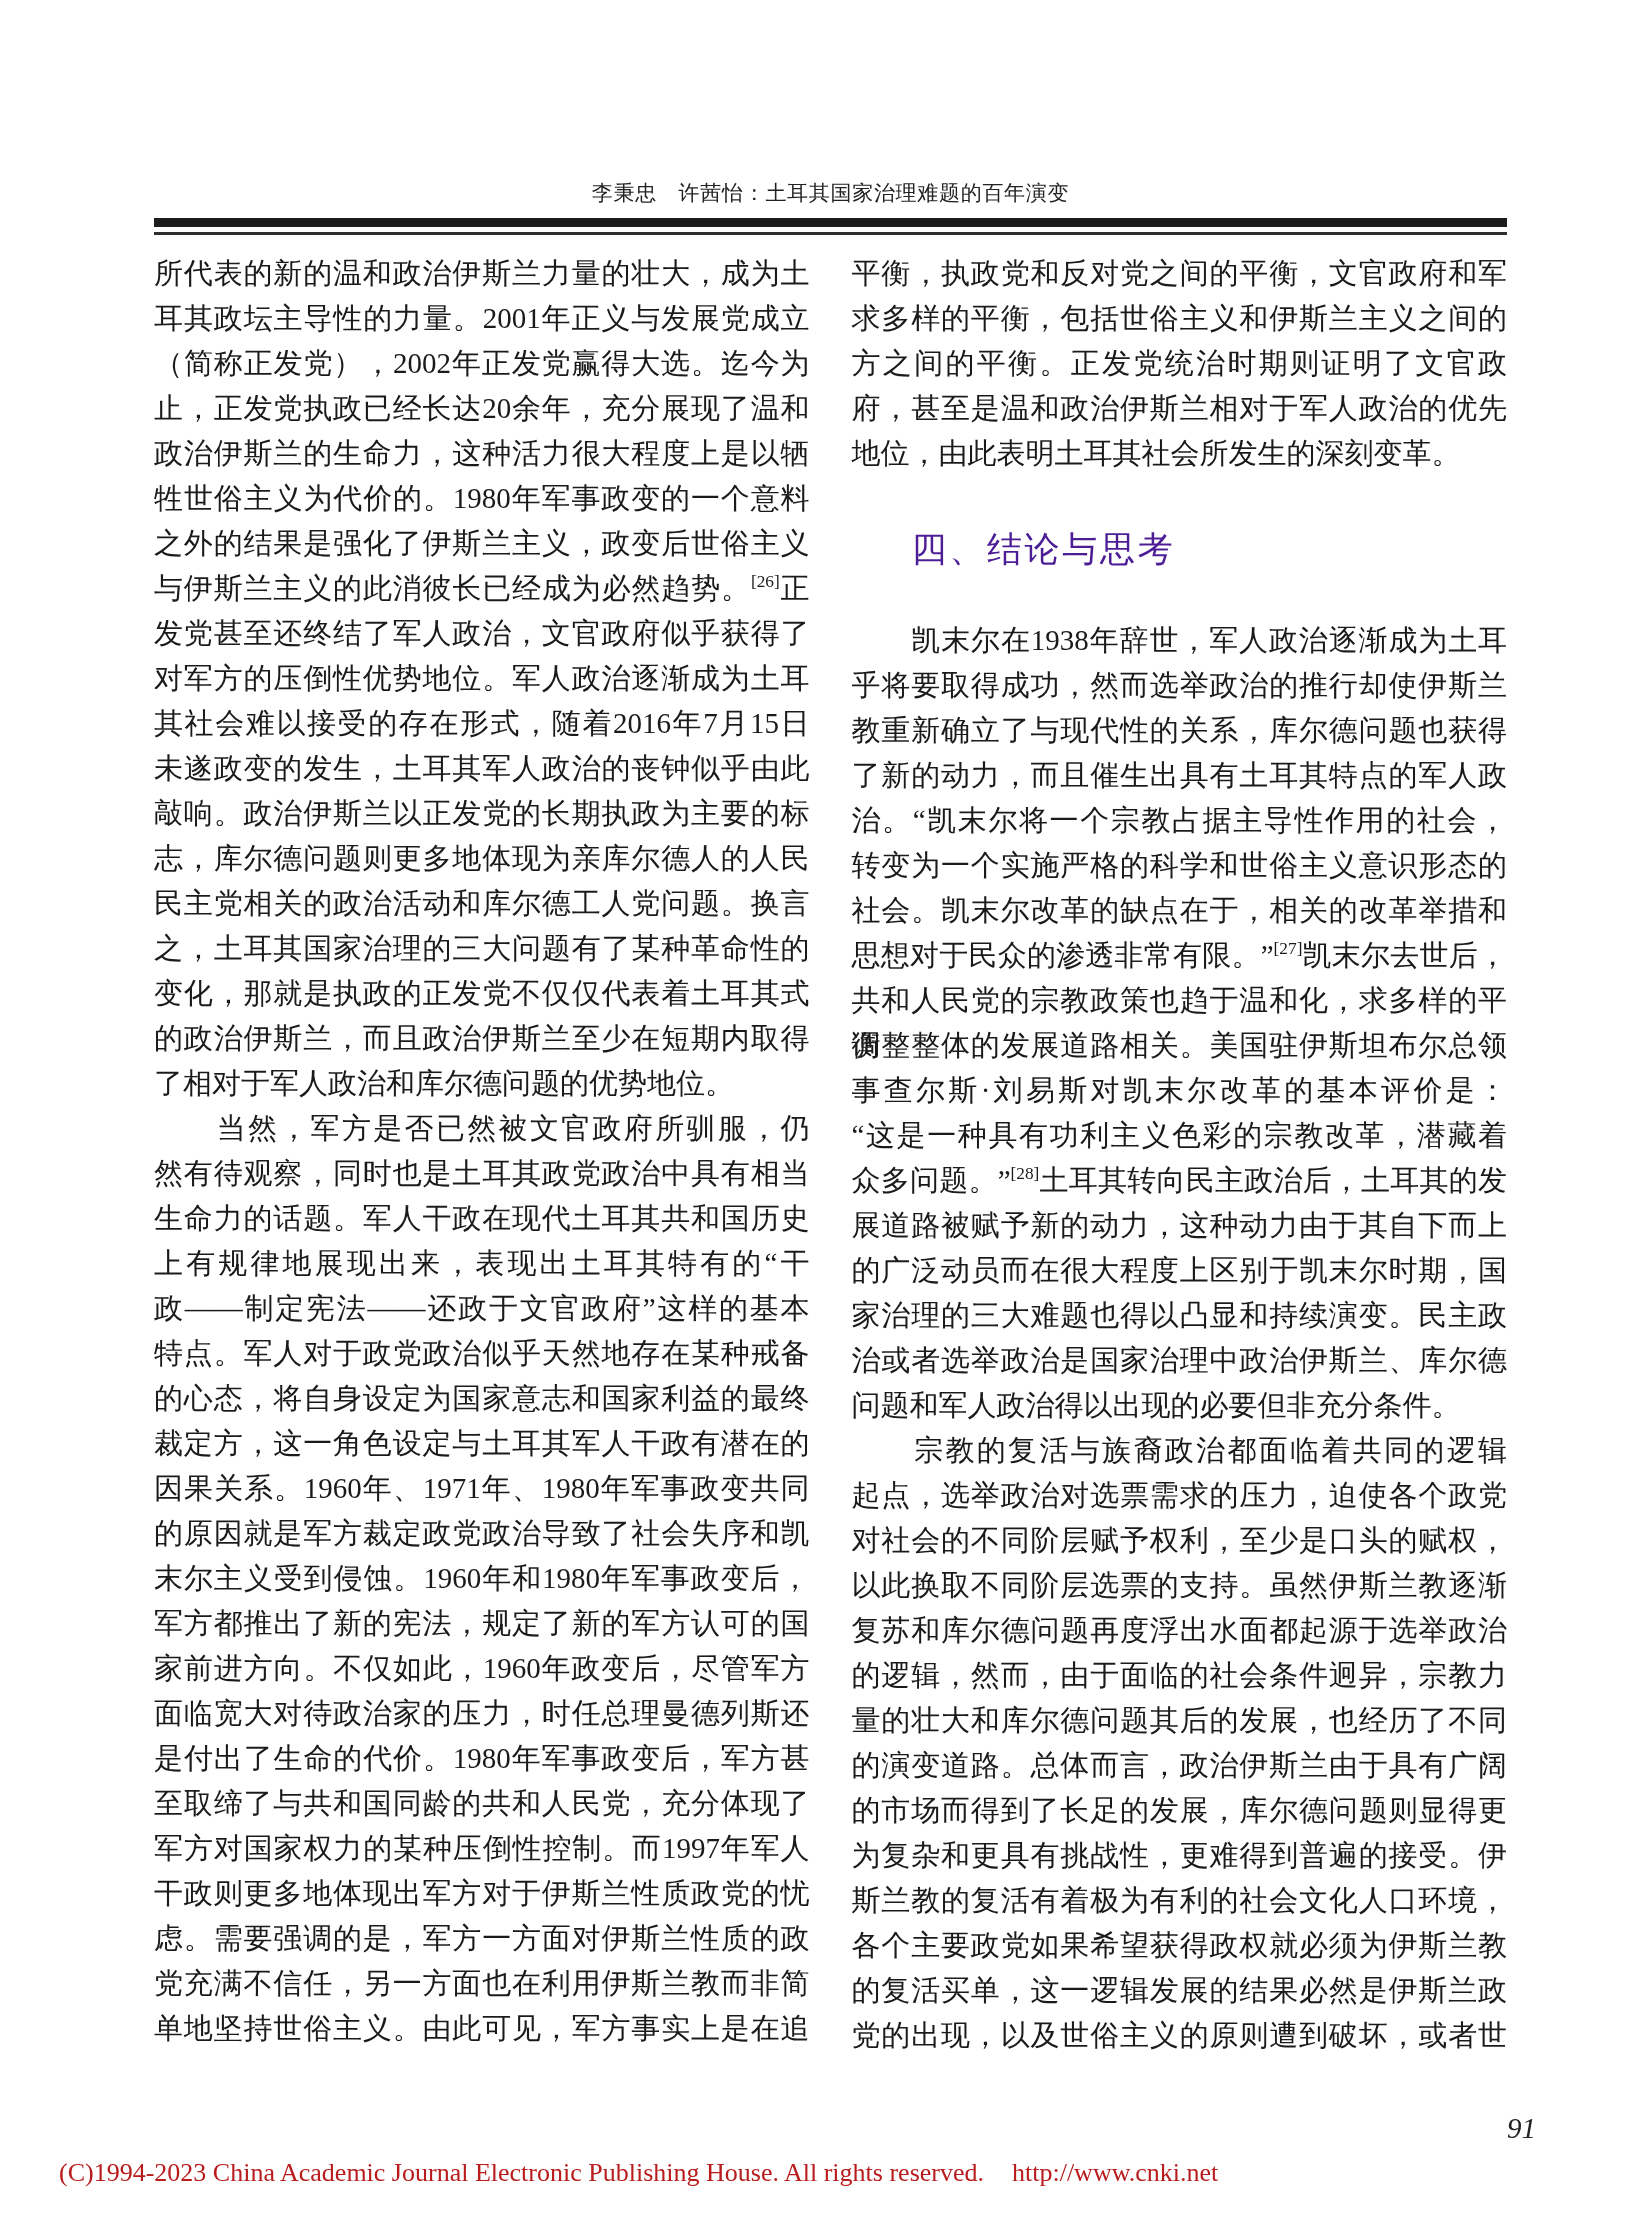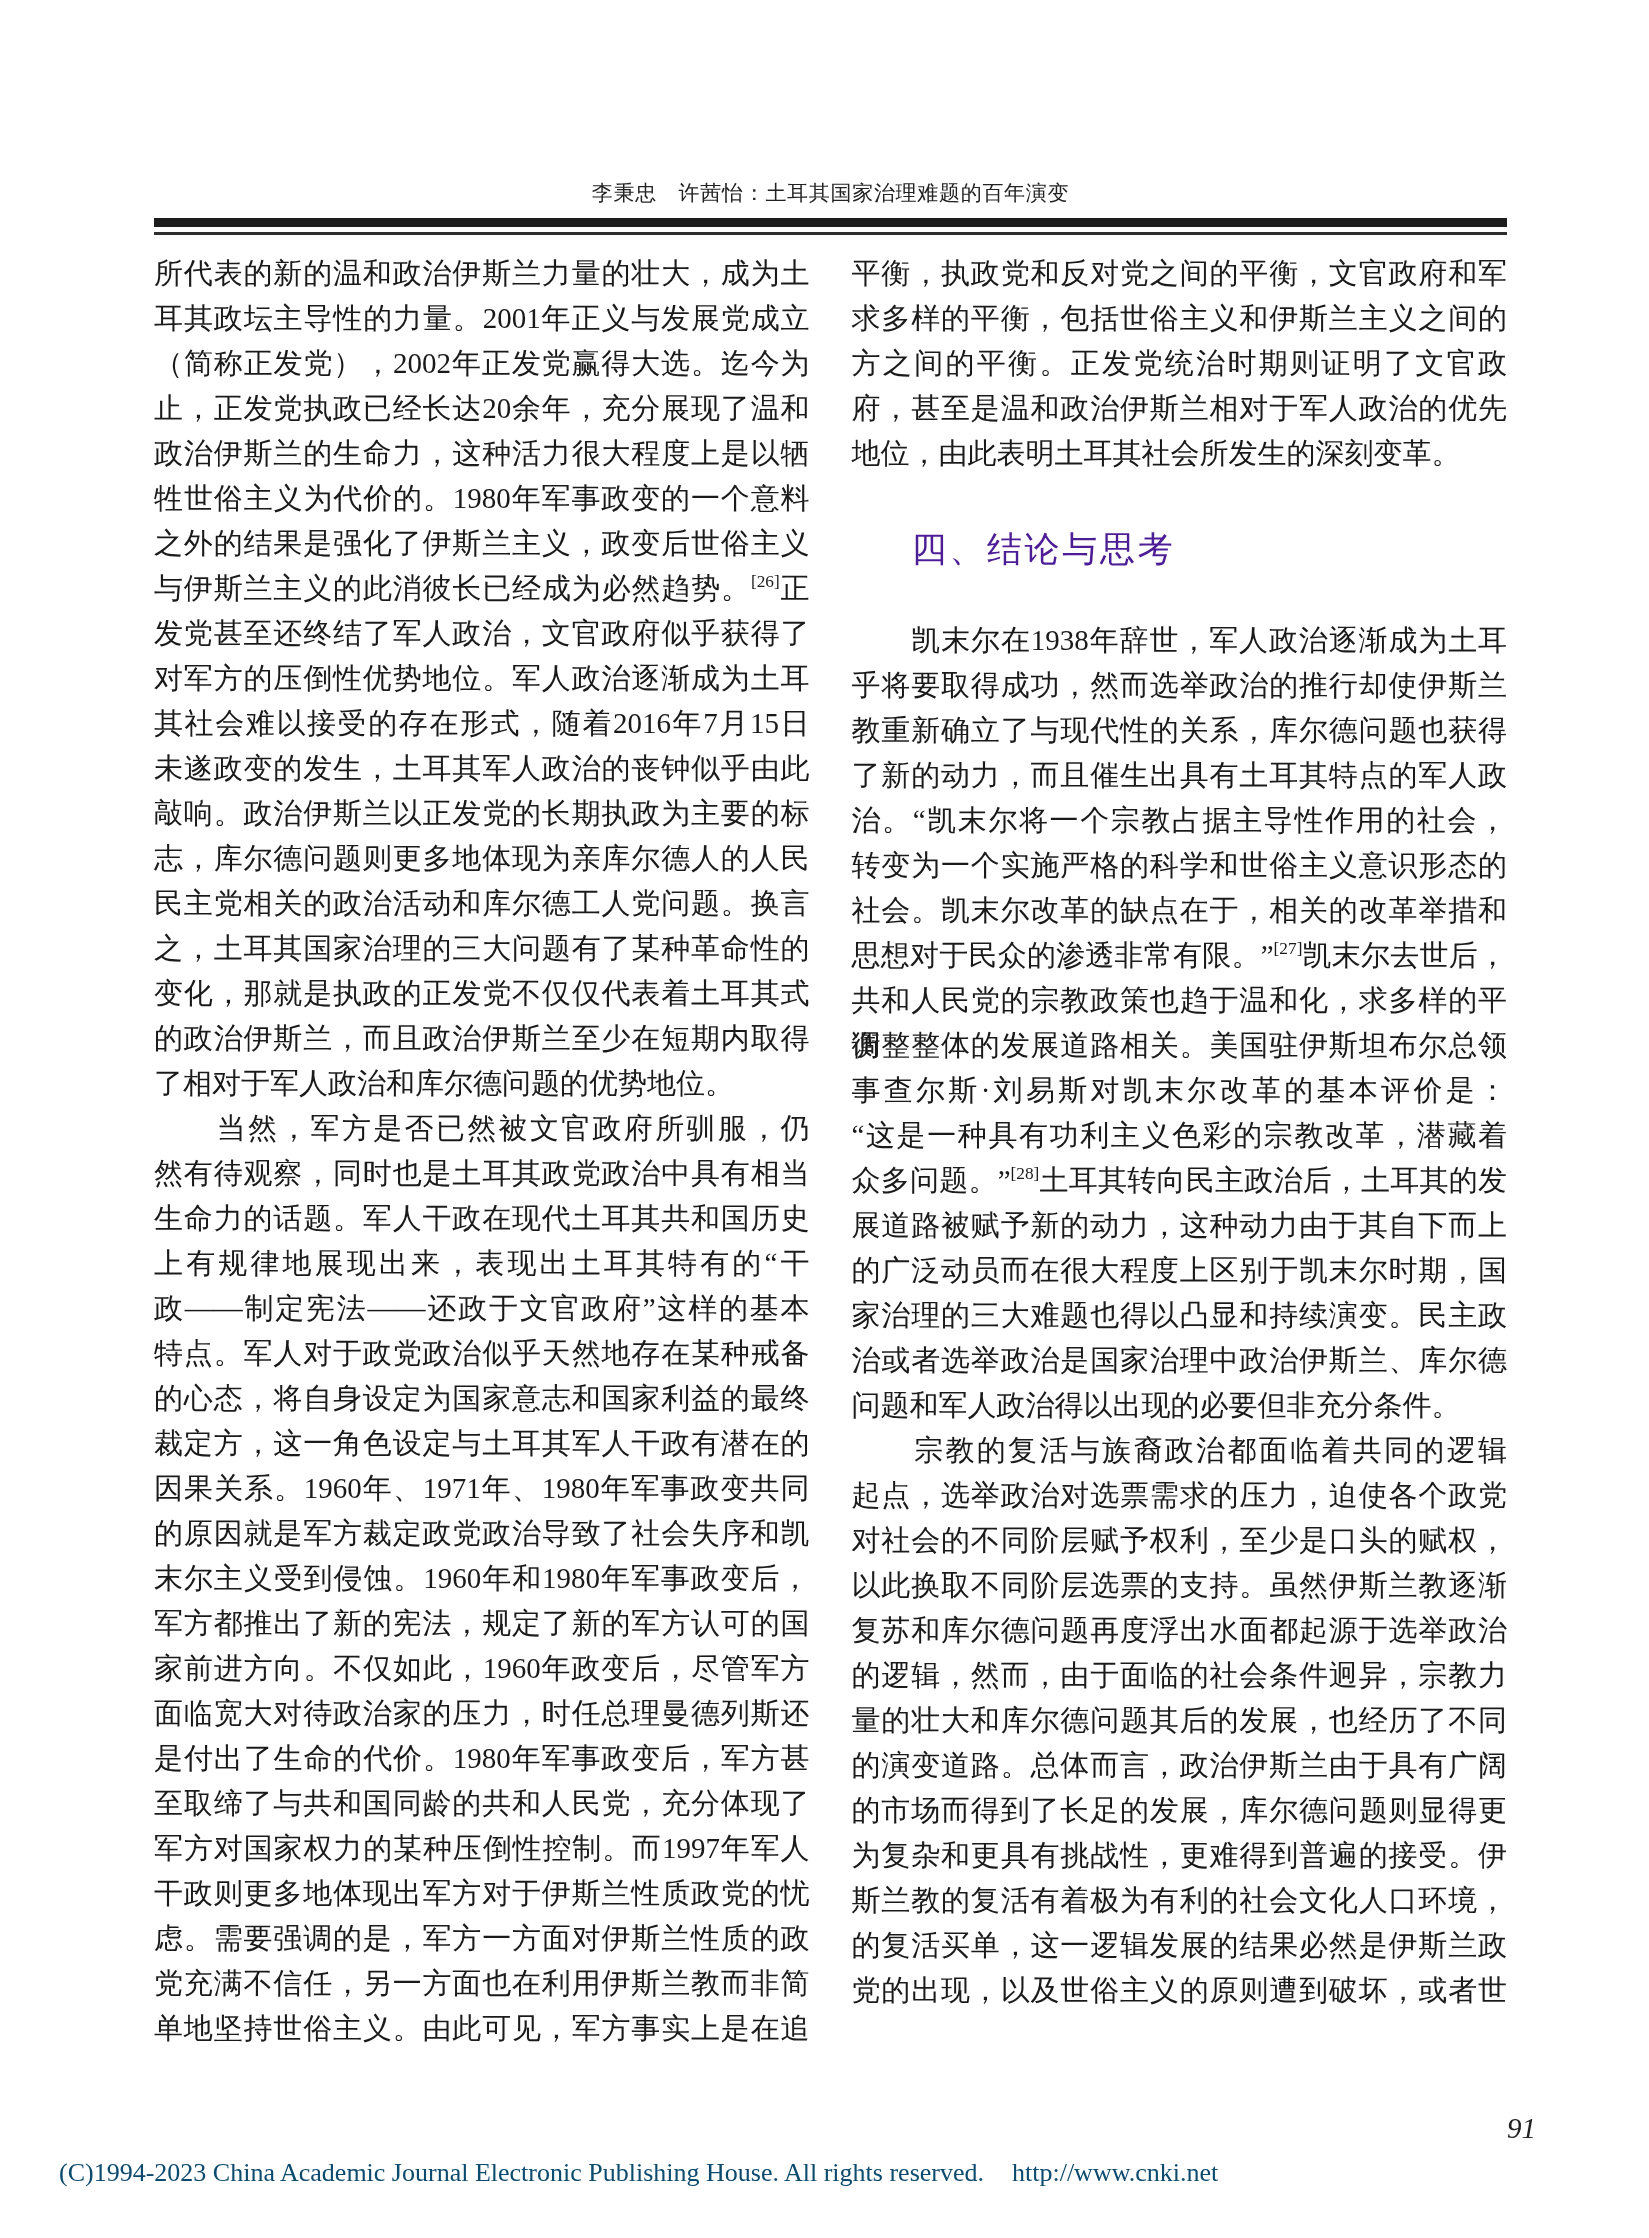--- a/index.html
+++ b/index.html
@@ -95,21 +95,21 @@
     right: 113px;
     font-size: 29px;
     color: #222222;
     font-style: italic;
   }
   .footer {
     position: absolute;
     top: 2158px;
     left: 59px;
     font-size: 26px;
-    color: #0c4a6e;
+    color: #b91c1c;
     white-space: pre;
   }
   .footer .url { margin-left: 28px; }
 </style>
 </head>
 <body>
 
 <div class="content">
   <div class="running-title">李秉忠　许茜怡：土耳其国家治理难题的百年演变</div>
 
@@ -188,20 +188,21 @@
         <div class="line">起点，选举政治对选票需求的压力，迫使各个政党</div>
         <div class="line">对社会的不同阶层赋予权利，至少是口头的赋权，</div>
         <div class="line">以此换取不同阶层选票的支持。虽然伊斯兰教逐渐</div>
         <div class="line">复苏和库尔德问题再度浮出水面都起源于选举政治</div>
         <div class="line">的逻辑，然而，由于面临的社会条件迥异，宗教力</div>
         <div class="line">量的壮大和库尔德问题其后的发展，也经历了不同</div>
         <div class="line">的演变道路。总体而言，政治伊斯兰由于具有广阔</div>
         <div class="line">的市场而得到了长足的发展，库尔德问题则显得更</div>
         <div class="line">为复杂和更具有挑战性，更难得到普遍的接受。伊</div>
         <div class="line">斯兰教的复活有着极为有利的社会文化人口环境，</div>
+        <div class="line">各个主要政党如果希望获得政权就必须为伊斯兰教</div>
         <div class="line">的复活买单，这一逻辑发展的结果必然是伊斯兰政</div>
         <div class="line">党的出现，以及世俗主义的原则遭到破坏，或者世</div>
       </div>
   </div>
 </div>
 
 <div class="page-number">91</div>
 
 <div class="footer"><span>(C)1994-2023 China Academic Journal Electronic Publishing House. All rights reserved.</span><span class="url">http://www.cnki.net</span></div>
 

